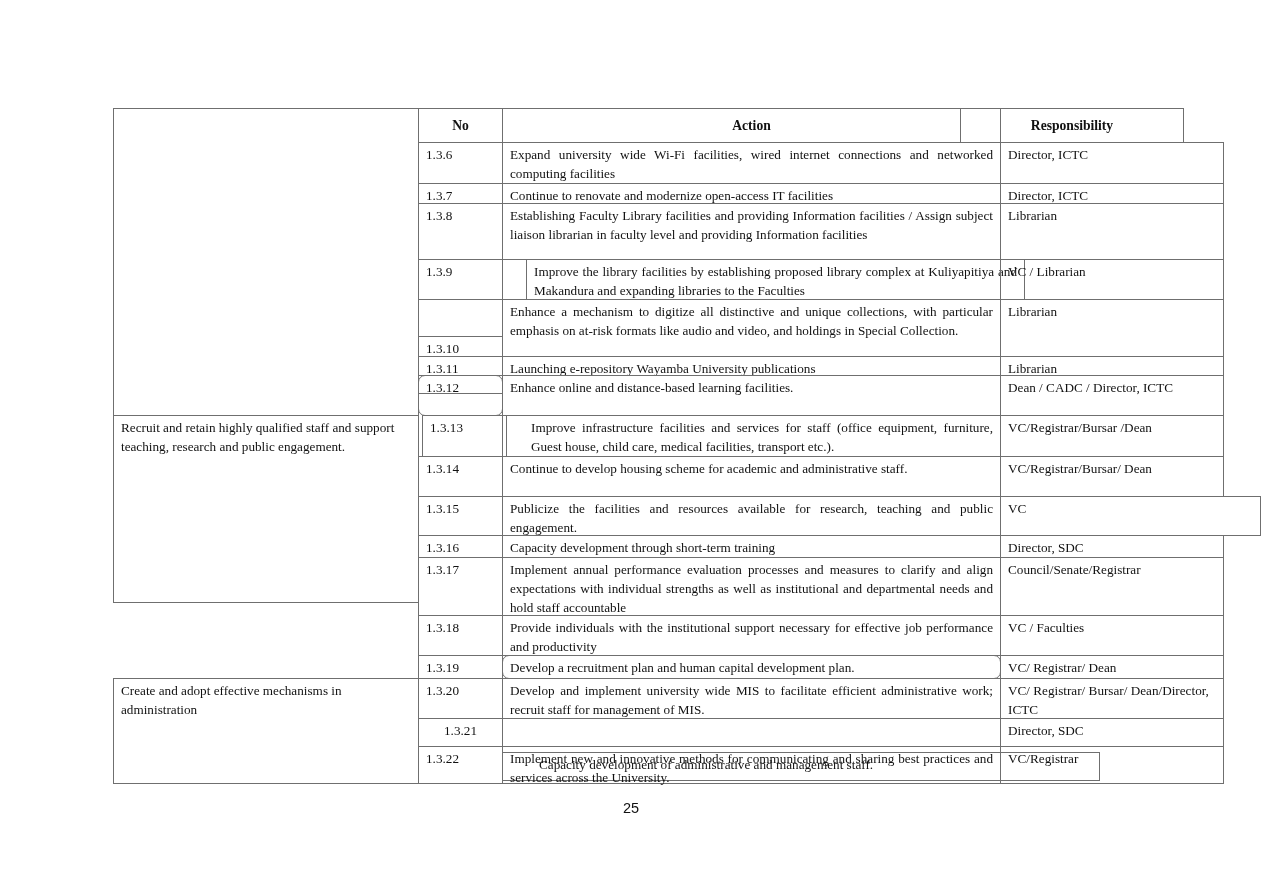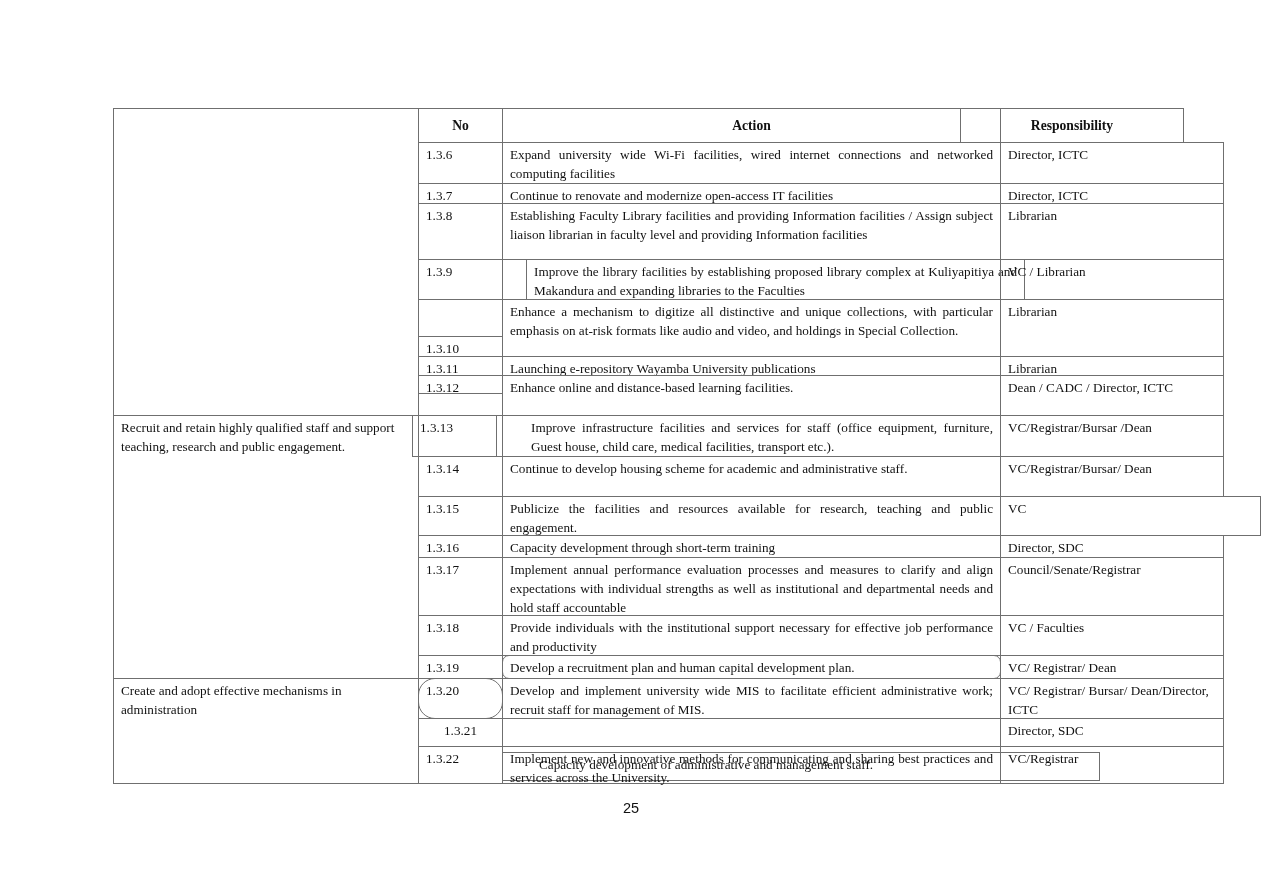--- a/index.html
+++ b/index.html
@@ -13,21 +13,21 @@
   .hdr { font-weight: bold; text-align: center; padding-top: 7px; font-size: 13.6px; }
   #page-number { position: absolute; left: 0; width: 1262px; top: 800px; text-align: center;
                  font-family: "Liberation Sans", "DejaVu Sans", sans-serif; font-size: 14.5px; color: #111; }
 </style>
 </head>
 <body>
 
 <div id="page">
   <div id="table">
       <div class="cell " style="left: 113px; top: 108px; width: 306px; height: 308px;"></div>
-      <div class="cell " style="left: 113px; top: 415px; width: 306px; height: 264px;">Recruit and retain highly qualified staff and support teaching, research and public engagement.</div>
+      <div class="cell " style="left: 113px; top: 415px; width: 306px; height: 188px;">Recruit and retain highly qualified staff and support teaching, research and public engagement.</div>
       <div class="cell " style="left: 113px; top: 678px; width: 306px; height: 106px;">Create and adopt effective mechanisms in administration</div>
       <div class="cell hdr" style="left: 418px; top: 108px; width: 85px; height: 35px;">No</div>
       <div class="cell hdr" style="left: 502px; top: 108px; width: 499px; height: 35px;">Action</div>
       <div class="cell hdr" style="left: 960px; top: 108px; width: 224px; height: 35px;">Responsibility</div>
       <div class="cell " style="left: 418px; top: 142px; width: 85px; height: 42px;">1.3.6</div>
       <div class="cell just" style="left: 502px; top: 142px; width: 499px; height: 42px;">Expand university wide Wi-Fi facilities, wired internet connections and networked computing facilities</div>
       <div class="cell " style="left: 1000px; top: 142px; width: 224px; height: 42px;">Director, ICTC</div>
       <div class="cell " style="left: 418px; top: 183px; width: 85px; height: 21px;">1.3.7</div>
       <div class="cell just" style="left: 502px; top: 183px; width: 499px; height: 21px;">Continue to renovate and modernize open-access IT facilities</div>
       <div class="cell " style="left: 1000px; top: 183px; width: 224px; height: 21px;">Director, ICTC</div>
@@ -36,45 +36,45 @@
       <div class="cell " style="left: 1000px; top: 203px; width: 224px; height: 57px;">Librarian</div>
       <div class="cell " style="left: 418px; top: 259px; width: 85px; height: 41px;">1.3.9</div>
       <div class="cell just" style="left: 502px; top: 259px; width: 499px; height: 41px; margin-left: 24px;">Improve the library facilities by establishing proposed library complex at Kuliyapitiya and Makandura and expanding libraries to the Faculties</div>
       <div class="cell " style="left: 1000px; top: 259px; width: 224px; height: 41px;">VC / Librarian</div>
       <div class="cell " style="left: 418px; top: 299px; width: 85px; height: 58px; margin-top: 37px;">1.3.10</div>
       <div class="cell just" style="left: 502px; top: 299px; width: 499px; height: 58px;">Enhance a mechanism to digitize all distinctive and unique collections, with particular emphasis on at-risk formats like audio and video, and holdings in Special Collection.</div>
       <div class="cell " style="left: 1000px; top: 299px; width: 224px; height: 58px;">Librarian</div>
       <div class="cell " style="left: 418px; top: 356px; width: 85px; height: 20px;">1.3.11</div>
       <div class="cell just" style="left: 502px; top: 356px; width: 499px; height: 20px;">Launching e-repository Wayamba University publications</div>
       <div class="cell " style="left: 1000px; top: 356px; width: 224px; height: 20px;">Librarian</div>
-      <div class="cell " style="left: 418px; top: 375px; width: 85px; height: 41px;">1.3.12</div>
+      <div class="cell " style="left: 418px; top: 375px; width: 85px; height: 41px; border-radius: 7px;">1.3.12</div>
       <div class="cell just" style="left: 502px; top: 375px; width: 499px; height: 41px;">Enhance online and distance-based learning facilities.</div>
       <div class="cell " style="left: 1000px; top: 375px; width: 224px; height: 41px;">Dean / CADC / Director, ICTC</div>
-      <div class="cell " style="left: 412px; top: 415px; width: 85px; height: 42px;">1.3.13</div>
+      <div class="cell " style="left: 422px; top: 415px; width: 85px; height: 42px;">1.3.13</div>
       <div class="cell just" style="left: 502px; top: 415px; width: 499px; height: 42px; padding-left: 28px;">Improve infrastructure facilities and services for staff (office equipment, furniture, Guest house, child care, medical facilities, transport etc.).</div>
       <div class="cell " style="left: 1000px; top: 415px; width: 224px; height: 42px;">VC/Registrar/Bursar /Dean</div>
       <div class="cell " style="left: 418px; top: 456px; width: 85px; height: 41px;">1.3.14</div>
       <div class="cell just" style="left: 502px; top: 456px; width: 499px; height: 41px;">Continue to develop housing scheme for academic and administrative staff.</div>
       <div class="cell " style="left: 1000px; top: 456px; width: 224px; height: 41px;">VC/Registrar/Bursar/ Dean</div>
       <div class="cell " style="left: 418px; top: 496px; width: 85px; height: 40px;">1.3.15</div>
       <div class="cell just" style="left: 502px; top: 496px; width: 499px; height: 40px;">Publicize the facilities and resources available for research, teaching and public engagement.</div>
       <div class="cell " style="left: 1000px; top: 496px; width: 261px; height: 40px;">VC</div>
       <div class="cell " style="left: 418px; top: 535px; width: 85px; height: 23px;">1.3.16</div>
       <div class="cell just" style="left: 502px; top: 535px; width: 499px; height: 23px;">Capacity development through short-term training</div>
       <div class="cell " style="left: 1000px; top: 535px; width: 224px; height: 23px;">Director, SDC</div>
       <div class="cell " style="left: 418px; top: 557px; width: 85px; height: 59px;">1.3.17</div>
       <div class="cell just" style="left: 502px; top: 557px; width: 499px; height: 59px;">Implement annual performance evaluation processes and measures to clarify and align expectations with individual strengths as well as institutional and departmental needs and hold staff accountable</div>
       <div class="cell " style="left: 1000px; top: 557px; width: 224px; height: 59px;">Council/Senate/Registrar</div>
       <div class="cell " style="left: 418px; top: 615px; width: 85px; height: 41px;">1.3.18</div>
       <div class="cell just" style="left: 502px; top: 615px; width: 499px; height: 41px;">Provide individuals with the institutional support necessary for effective job performance and productivity</div>
       <div class="cell " style="left: 1000px; top: 615px; width: 224px; height: 41px;">VC / Faculties</div>
       <div class="cell " style="left: 418px; top: 655px; width: 85px; height: 24px;">1.3.19</div>
       <div class="cell just" style="left: 502px; top: 655px; width: 499px; height: 24px; border-radius: 7px;">Develop a recruitment plan and human capital development plan.</div>
       <div class="cell " style="left: 1000px; top: 655px; width: 224px; height: 24px;">VC/ Registrar/ Dean</div>
-      <div class="cell " style="left: 418px; top: 678px; width: 85px; height: 41px; border-radius: 17px;">1.3.20</div>
+      <div class="cell " style="left: 418px; top: 678px; width: 85px; height: 41px;">1.3.20</div>
       <div class="cell just" style="left: 502px; top: 678px; width: 499px; height: 41px;">Develop and implement university wide MIS to facilitate efficient administrative work; recruit staff for management of MIS.</div>
       <div class="cell " style="left: 1000px; top: 678px; width: 224px; height: 41px;">VC/ Registrar/ Bursar/ Dean/Director, ICTC</div>
       <div class="cell " style="left: 418px; top: 718px; width: 85px; height: 29px; text-align: center;">1.3.21</div>
       <div class="cell just" style="left: 502px; top: 752px; width: 598px; height: 29px; padding-left: 36px;">Capacity development of administrative and management staff.</div>
       <div class="cell " style="left: 1000px; top: 718px; width: 224px; height: 29px;">Director, SDC</div>
       <div class="cell " style="left: 418px; top: 746px; width: 85px; height: 38px;">1.3.22</div>
       <div class="cell just" style="left: 502px; top: 746px; width: 499px; height: 38px;">Implement new and innovative methods for communicating and sharing best practices and services across the University.</div>
       <div class="cell " style="left: 1000px; top: 746px; width: 224px; height: 38px;">VC/Registrar</div>
     </div>
   <div id="page-number">25</div>

